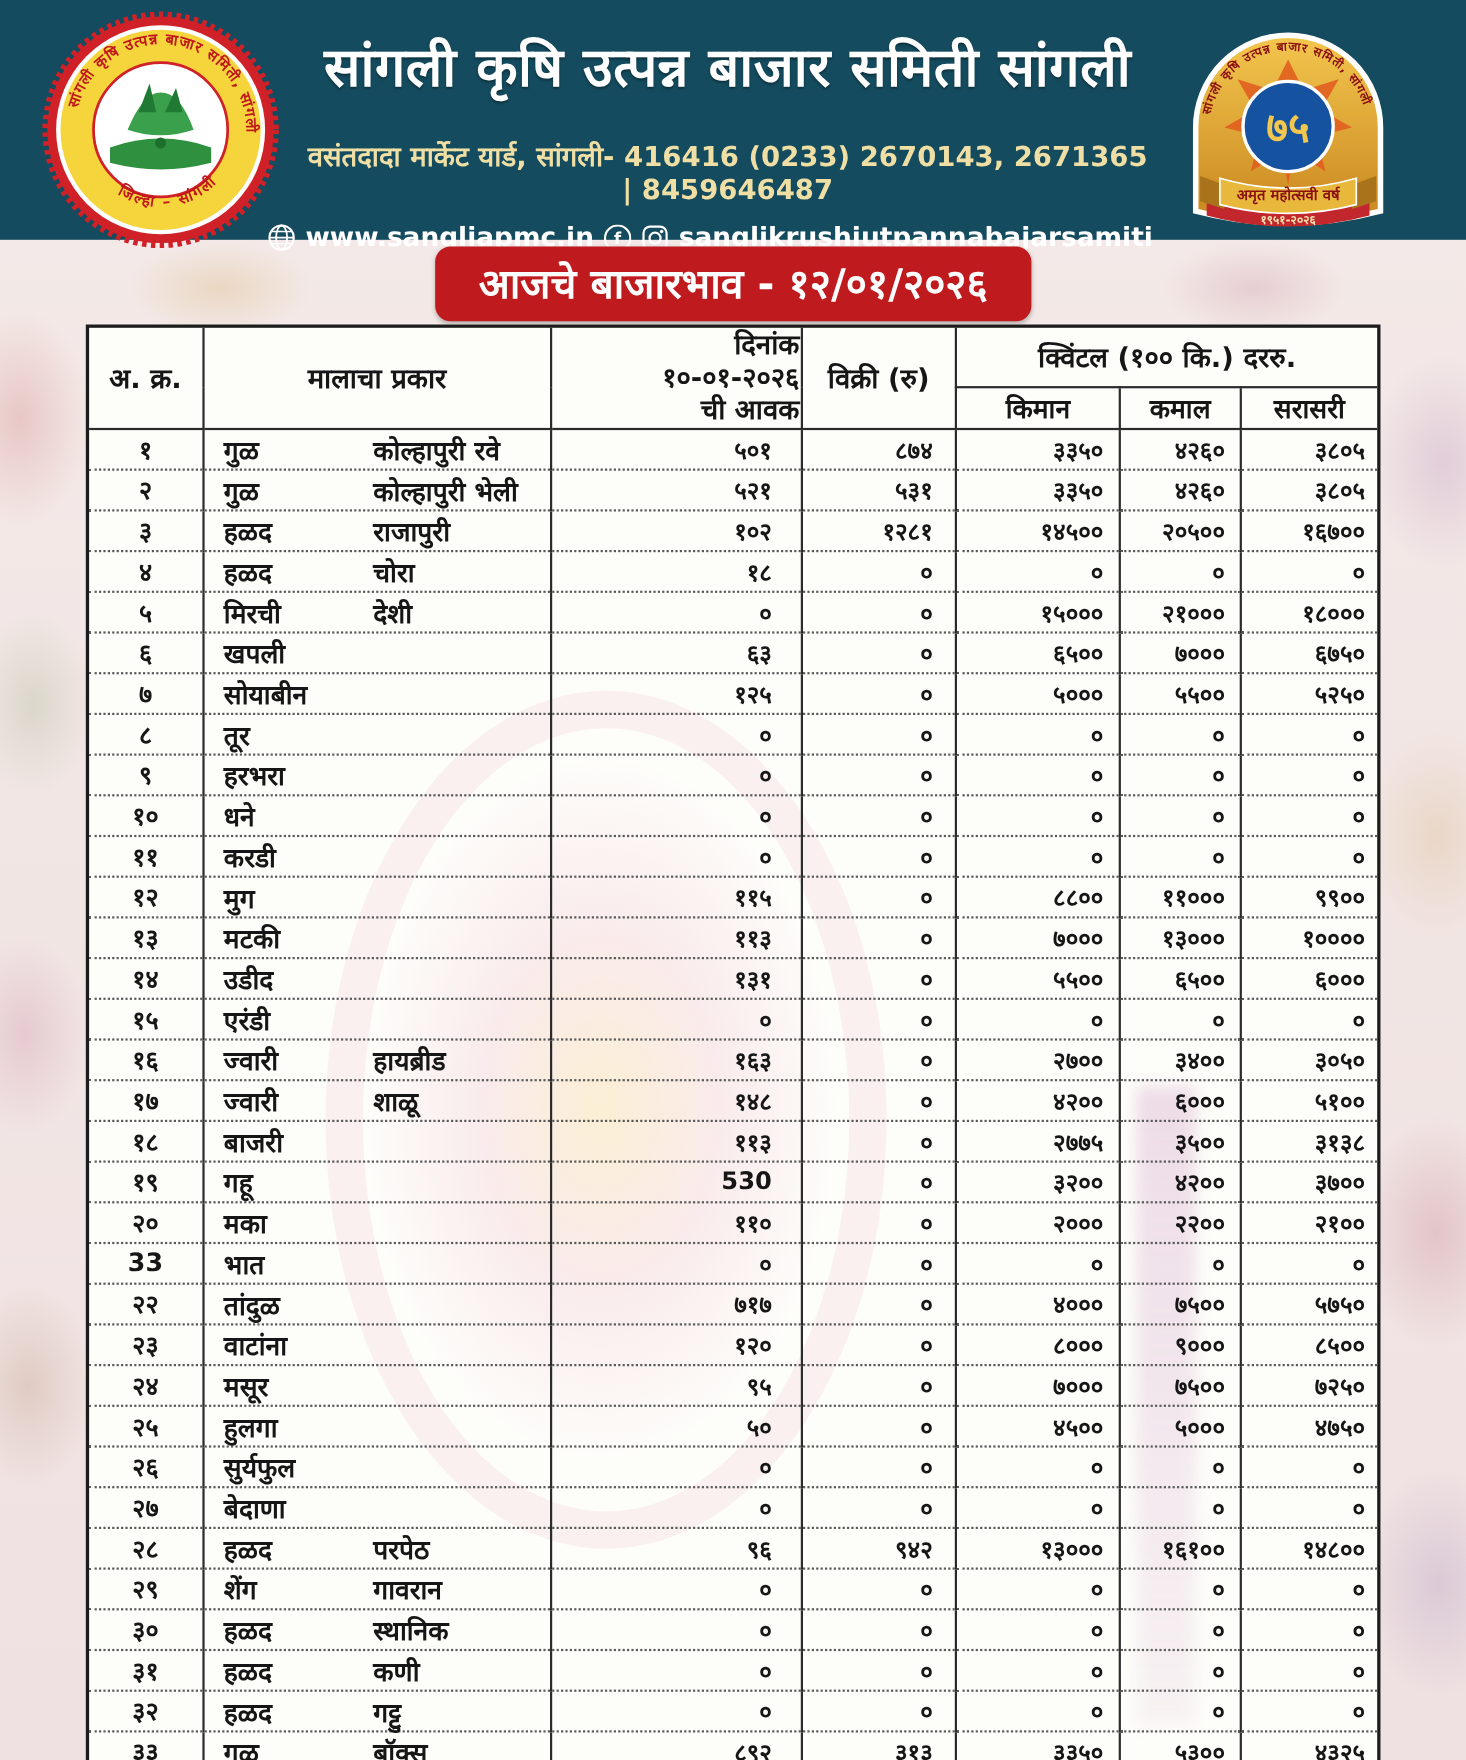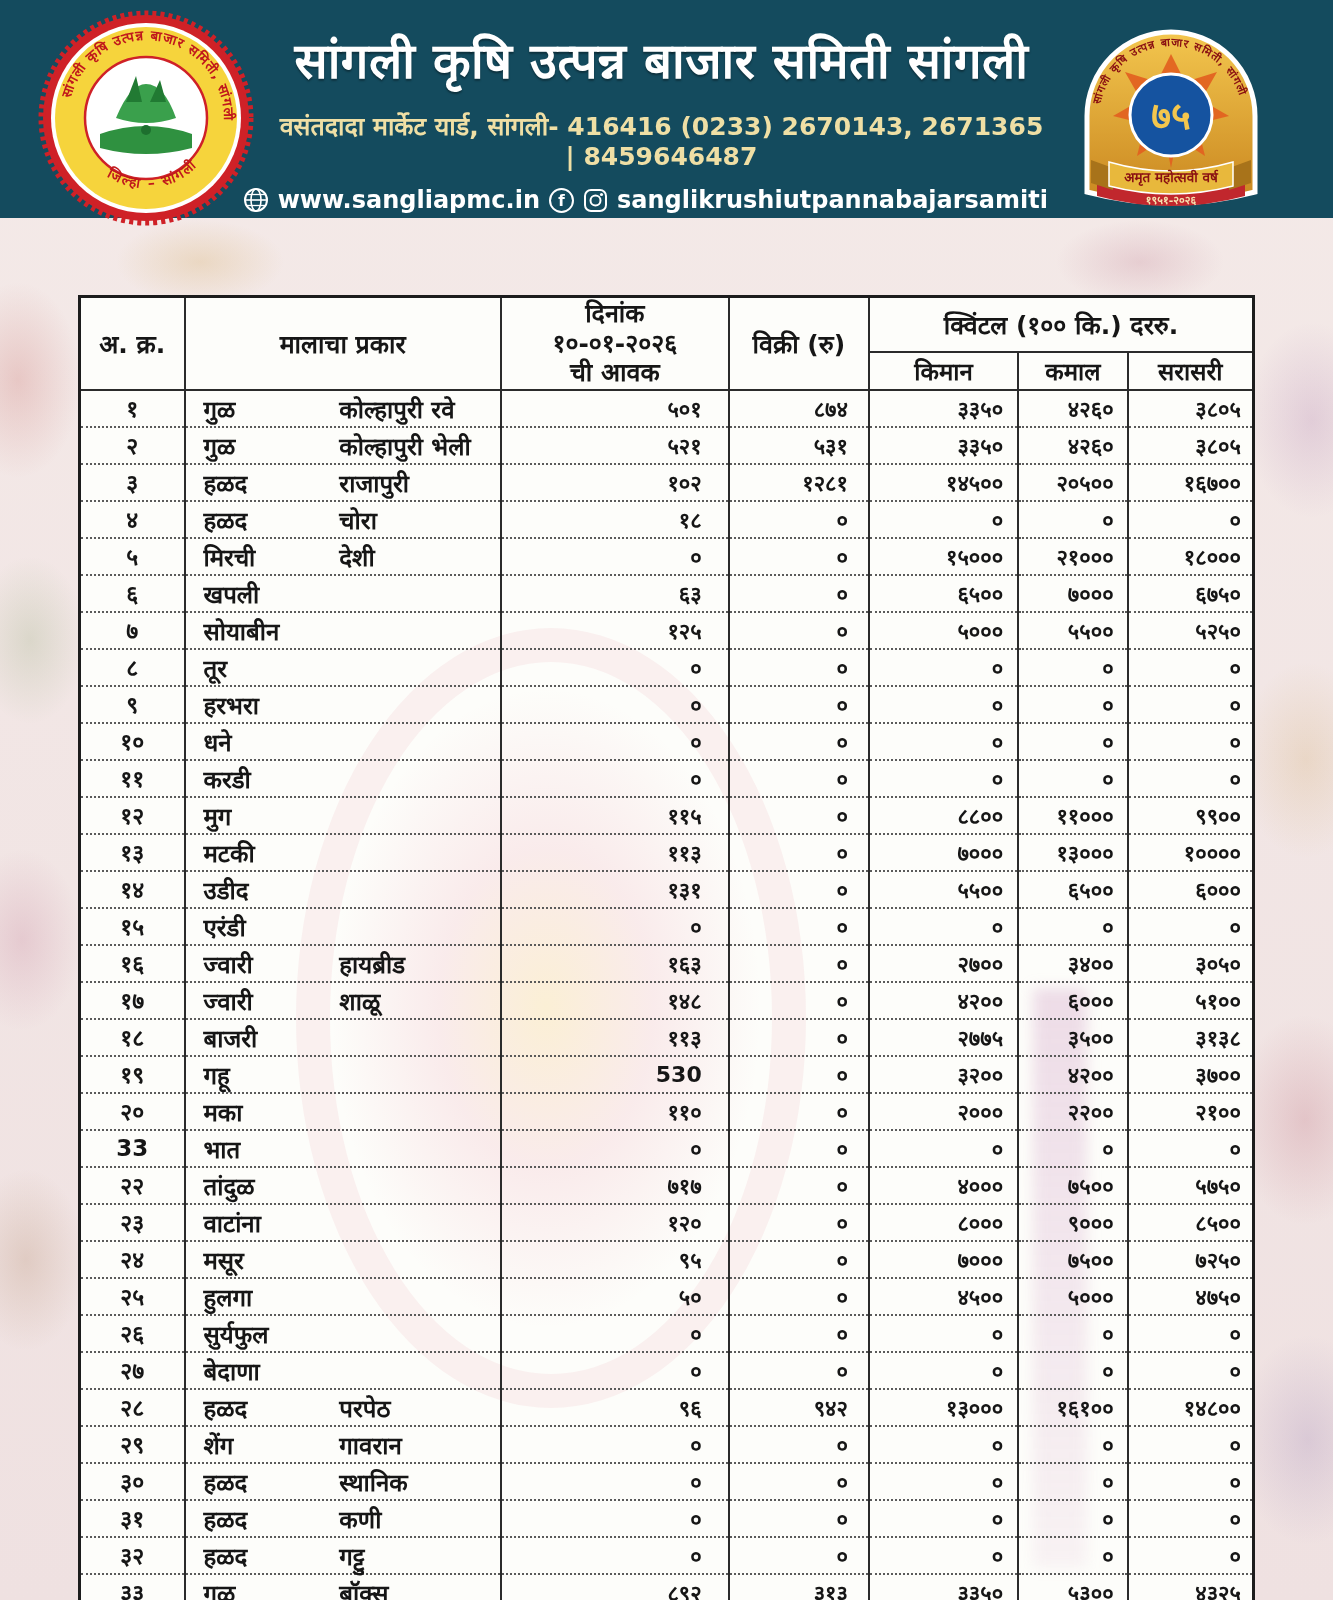--- a/index.html
+++ b/index.html
@@ -19,21 +19,21 @@
       radial-gradient(150px 90px at 700px 1596px, rgba(164,104,64,.22), transparent 70%),
       radial-gradient(150px 90px at 1100px 1592px, rgba(150,70,110,.22), transparent 70%),
       radial-gradient(120px 60px at 200px 262px, rgba(214,176,110,.30), transparent 70%),
       radial-gradient(120px 60px at 1140px 262px, rgba(188,120,140,.24), transparent 70%),
       linear-gradient(#f4eae8,#efe1e1);}
   
   .topband{position:absolute;left:0;top:0;width:1333px;height:218px;background:#144b5e;}
   .head-center{position:absolute;left:275px;right:285px;top:26px;text-align:center;color:#fff;}
   .org-title{font-size:49px;font-weight:800;white-space:nowrap;letter-spacing:.5px;
     text-shadow:0 2px 2px rgba(0,0,0,.35);}
-  .addr{margin-top:16px;font-size:25px;font-weight:600;color:#efdfa5;}
+  .addr{margin-top:32px;font-size:25px;font-weight:600;color:#efdfa5;}
   .webline{margin-top:15px;display:flex;justify-content:flex-end;align-items:center;gap:9px;
     font-size:24px;font-weight:600;color:#ffffff;}
   .webline svg{display:block;}
   
   .seal{position:absolute;left:38px;top:10px;width:216px;height:216px;}
   
   .badge75{position:absolute;right:64px;top:20px;width:196px;height:196px;}
   
   .redbadge{position:absolute;left:50%;transform:translateX(-50%);top:224px;
     background:#bf1b1e;color:#fff;font-size:37px;font-weight:800;
@@ -50,21 +50,21 @@
     background:linear-gradient(rgba(203,146,188,.30), rgba(203,146,188,.10));filter:blur(7px);pointer-events:none;}
   table{position:relative;z-index:2;border-collapse:collapse;table-layout:fixed;width:100%;}
   col.w-ser{width:8.84%;} col.w-name{width:27.02%;} col.w-arr{width:19.46%;}
   col.w-sale{width:11.98%;} col.w-min{width:12.74%;} col.w-max{width:9.35%;} col.w-avg{width:10.62%;}
   th,td{border-right:2px solid #2b2b2b;box-sizing:border-box;color:#161616;}
   th:last-child,td:last-child{border-right:none;}
   thead th{font-weight:700;text-align:center;vertical-align:middle;background:transparent;}
   thead tr.h1 th{font-size:25px;height:53px;}
   thead tr.h2 th{font-size:24px;height:32px;border-top:2px solid #2b2b2b;}
   thead th{border-bottom:2px solid #2b2b2b;}
-  th.arr-head{font-size:23px;line-height:1.18;font-weight:700;}
+  th.arr-head{font-size:23px;line-height:1.18;font-weight:700;text-align:right;}
   tbody tr{height:36px;}
   tbody td{border-bottom:2px dotted #5a5a5a;font-weight:700;}
   tbody tr:last-child td{border-bottom:none;}
   td.c-ser{text-align:center;font-size:23px;}
   td.c-name{font-size:24px;padding-left:18px;}
   td.c-name .nm{display:inline-block;width:46%;}
   td.c-name .vr{display:inline-block;}
   td.c-num{text-align:right;font-size:22px;font-family:"DejaVu Sans","Liberation Sans",sans-serif;}
   td.n-arr{padding-right:26px;} td.n-sale{padding-right:20px;}
   td.n-min{padding-right:14px;} td.n-max{padding-right:13px;} td.n-avg{padding-right:11px;}
@@ -157,20 +157,23 @@
           <path d="M 18,140 L 40,148 L 40,170 L 18,163 Z" fill="#a8731a"></path>
           <path d="M 178,140 L 156,148 L 156,170 L 178,163 Z" fill="#a8731a"></path>
           <path d="M 36,142 q 62,18 124,0 l 0,24 q -62,16 -124,0 z" fill="#e8b83c" stroke="#fff" stroke-width="1.5"></path>
         </g>
         <text x="98" y="162" text-anchor="middle" font-size="13.5" font-weight="bold" fill="#8a1012">अमृत महोत्सवी वर्ष</text>
         <text x="98" y="184" text-anchor="middle" font-size="11" font-weight="bold" fill="#f6e3b0">१९५१-२०२६</text>
       </svg>
     </div>
   </div>
 
+  <div class="redbadge">
+    <span>आजचे बाजारभाव - १२/०१/२०२६</span>
+  </div>
 
   <div class="tablewrap">
     <div class="wm2"></div>
     <div class="wm1"></div>
     <div class="smear"></div>
     <table>
       <colgroup>
         <col class="w-ser">
           <col class="w-name">
           <col class="w-arr">

